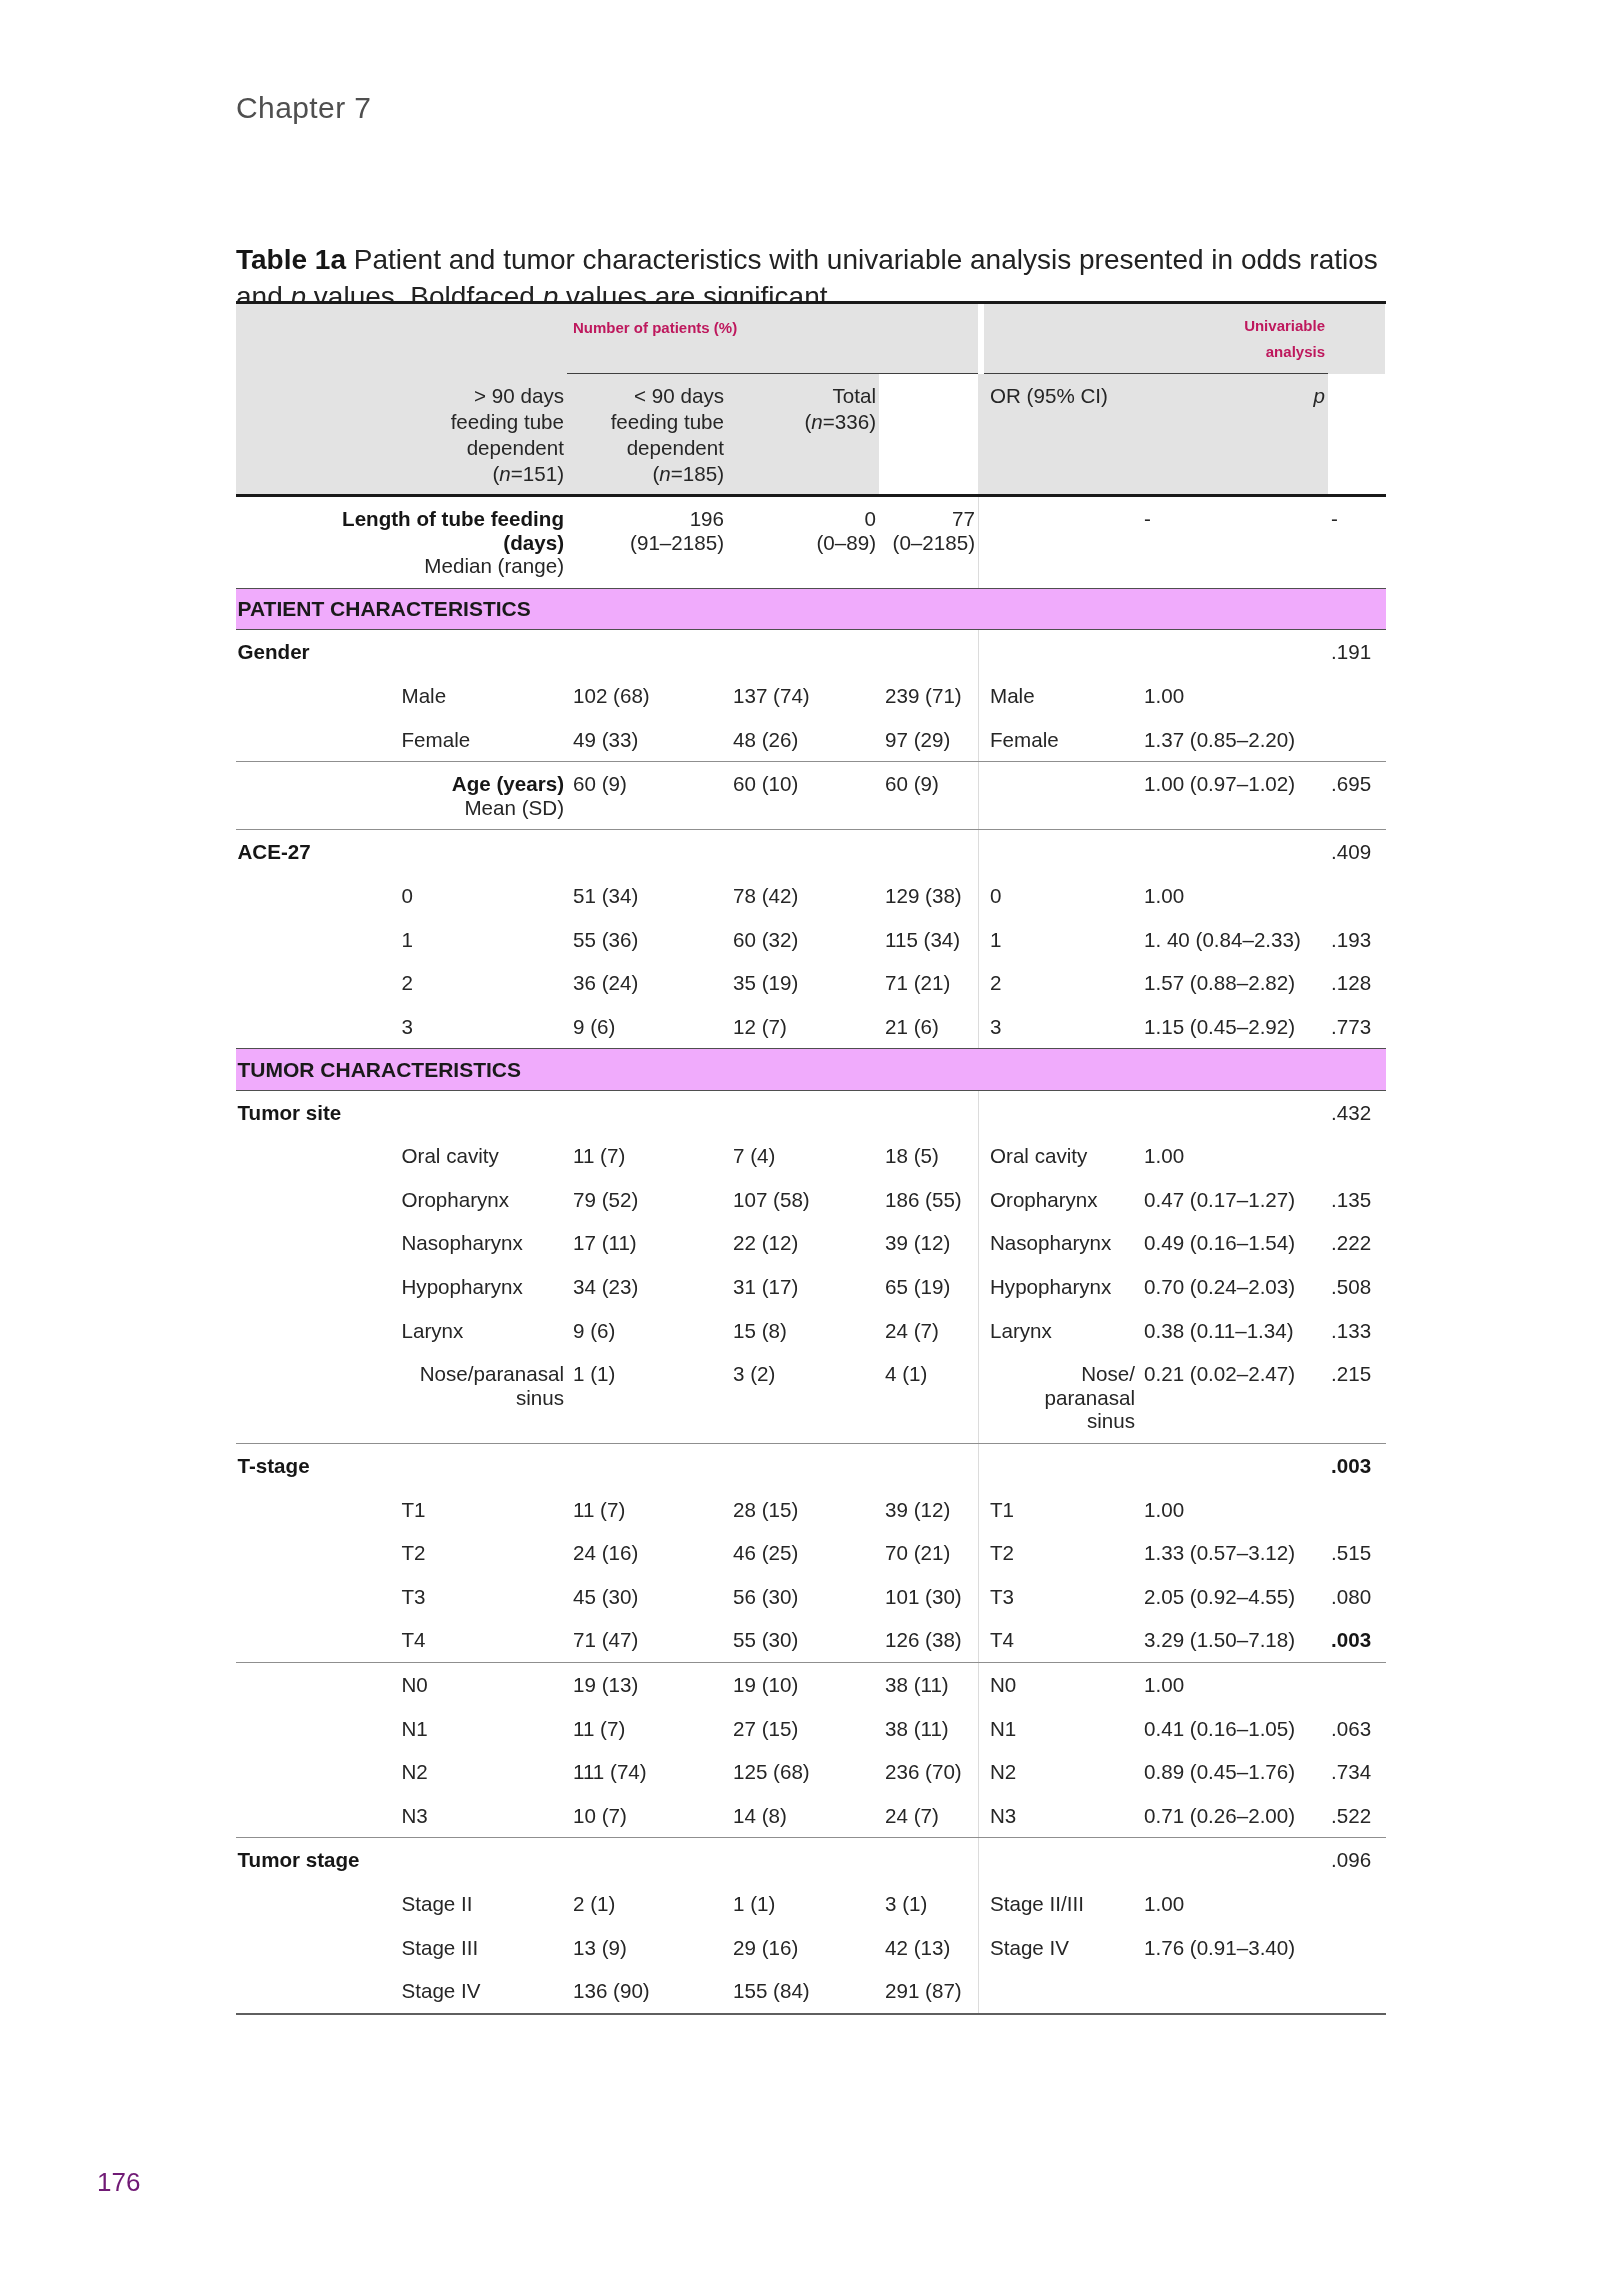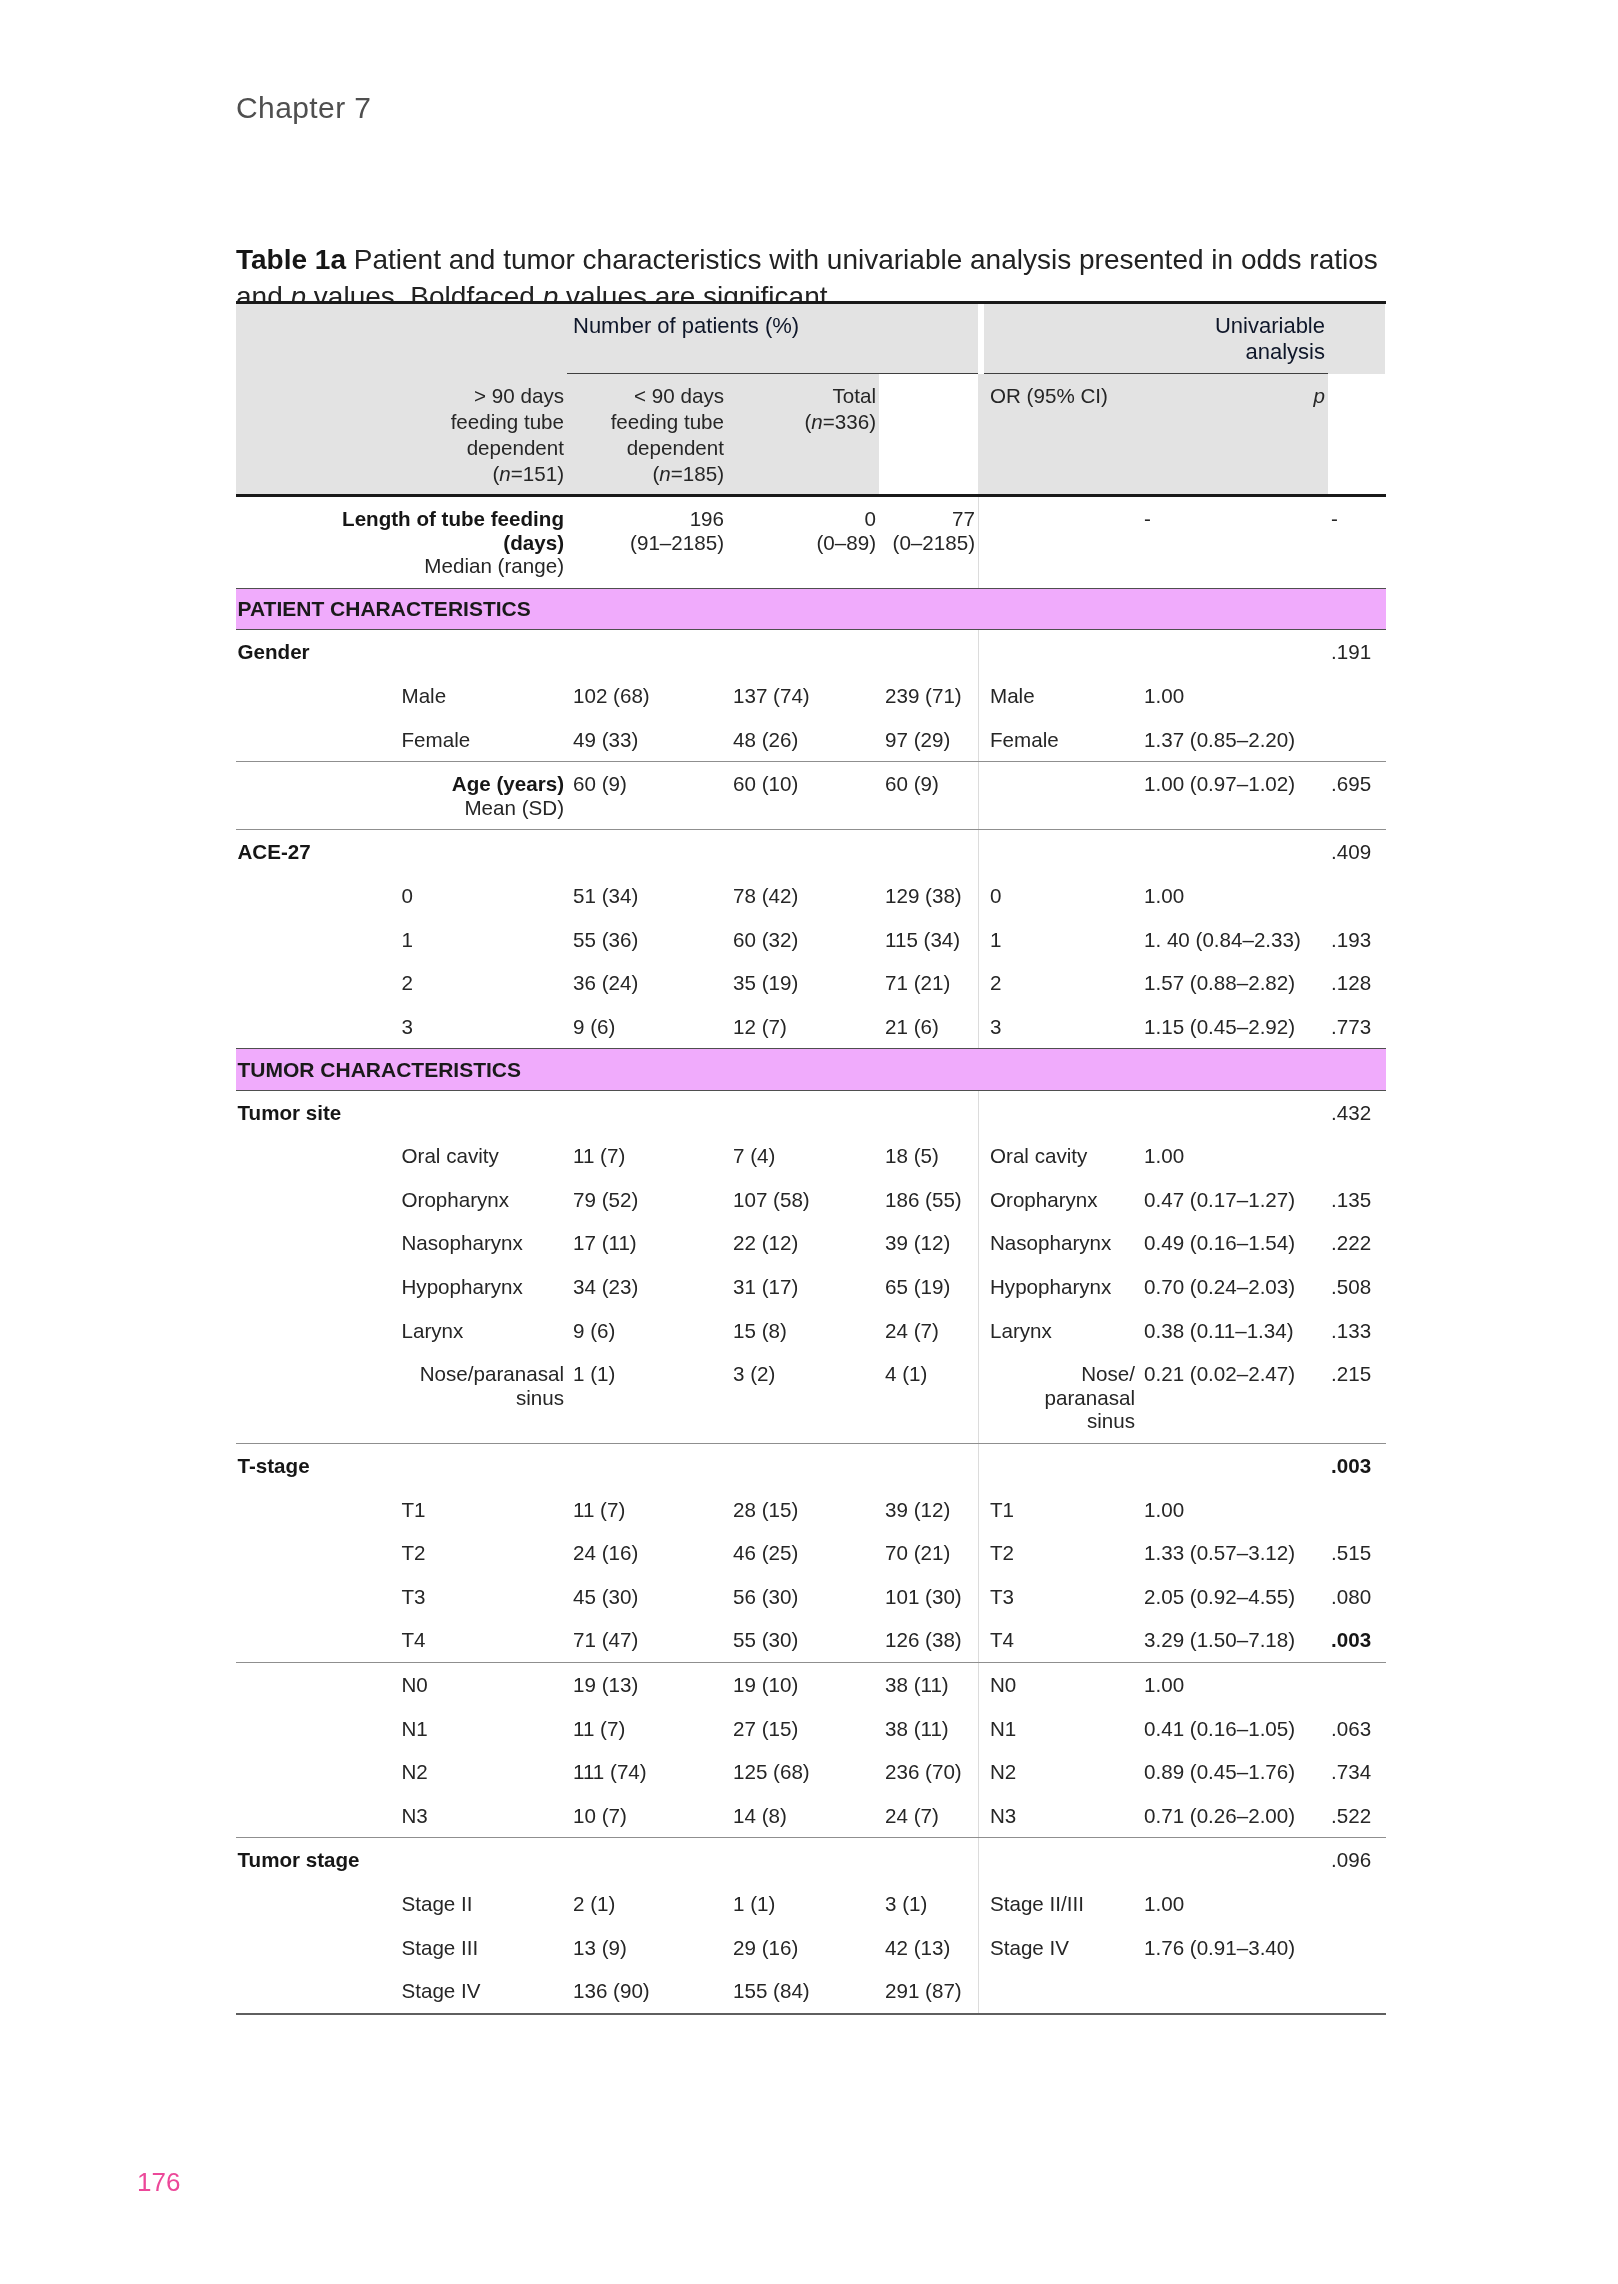--- a/index.html
+++ b/index.html
@@ -15,40 +15,40 @@
   .chapter{
     position:absolute;left:236px;top:90px;
     font-size:30px;line-height:35px;color:#4f4f4f;letter-spacing:0.4px;
   }
   .caption{
     position:absolute;left:236px;top:241px;width:1151px;
     font-size:28px;line-height:37px;color:#222;
   }
   .pagenum{
     position:absolute;left:97px;top:2167px;
-    font-size:26px;color:#ec4899;margin-left:40px;
+    font-size:26px;color:#701a75;
   }
 
   .tbl{
     position:absolute;left:236px;top:301px;width:1150px;
     font-size:20.6px;color:#262626;
   }
 
   
   .thead{
     display:grid;
     grid-template-columns:331px 160px 152px 99px 6px 154px 190px 57px;
     border-top:3px solid #191919;
   }
   .hcell{background:#e3e3e3;padding:9px 3px 7.6px 6px;line-height:26px;}
   .hcell.pright{padding-left:3px;}
   .hdiv{background:#ffffff;padding:0;}
   .span3{grid-column:span 3;border-bottom:1.5px solid #3f3f3f;}
   .span2{grid-column:span 2;border-bottom:1.5px solid #3f3f3f;}
-  .grouplabel{font-weight:normal;color:#0f172a;font-size:22px;}
+  .grouplabel{font-weight:bold;color:#be185d;font-size:15px;}
   .thead-rule{height:0;border-bottom:3px solid #191919;}
 
   
   .trow{
     display:grid;
     grid-template-columns:331px 160px 152px 99px 6px 154px 190px 57px;
   }
   .cell{padding:10px 3px 10px 6px;line-height:23.6px;}
   .cell.c1{padding-left:1.5px;}
   .cell.c7{padding-left:3px;}

